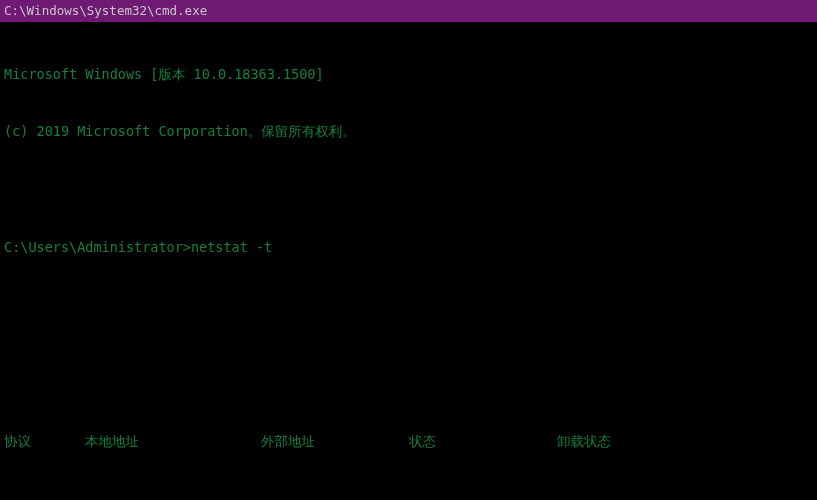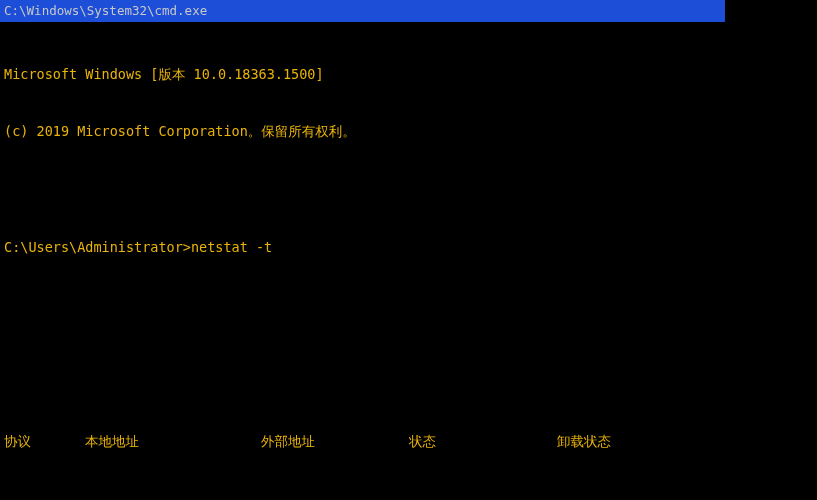--- a/index.html
+++ b/index.html
@@ -17,23 +17,23 @@
     position: relative;
     width: 817px;
     height: 500px;
     background: #000000;
     overflow: hidden;
   }
   .titlebar {
     position: absolute;
     top: 0;
     left: 0;
-    width: 725px;
+    width: 817px;
     height: 22px;
-    background: #1d4ed8;
+    background: #701a75;
     color: #c8c8c8;
     font-family: "DejaVu Sans Mono", "Liberation Mono", monospace;
     font-size: 12.5px;
     line-height: 22px;
     white-space: nowrap;
     overflow: hidden;
   }
   .titlebar .title-text {
     position: absolute;
     left: 4px;
@@ -55,21 +55,21 @@
   }
   .watermark .wm-red {
     color: #d8342a;
   }
   .console {
     position: absolute;
     top: 22px;
     left: 0;
     width: 817px;
     height: 478px;
-    color: #eab308;
+    color: #15803d;
     font-family: "DejaVu Sans Mono", "Liberation Mono", monospace;
     font-size: 13.5px;
     line-height: 19.3px;
     white-space: pre;
     overflow: hidden;
     padding: 4px 0 0 4px;
     box-sizing: border-box;
   }
   .console .line {
     height: 19.3px;

